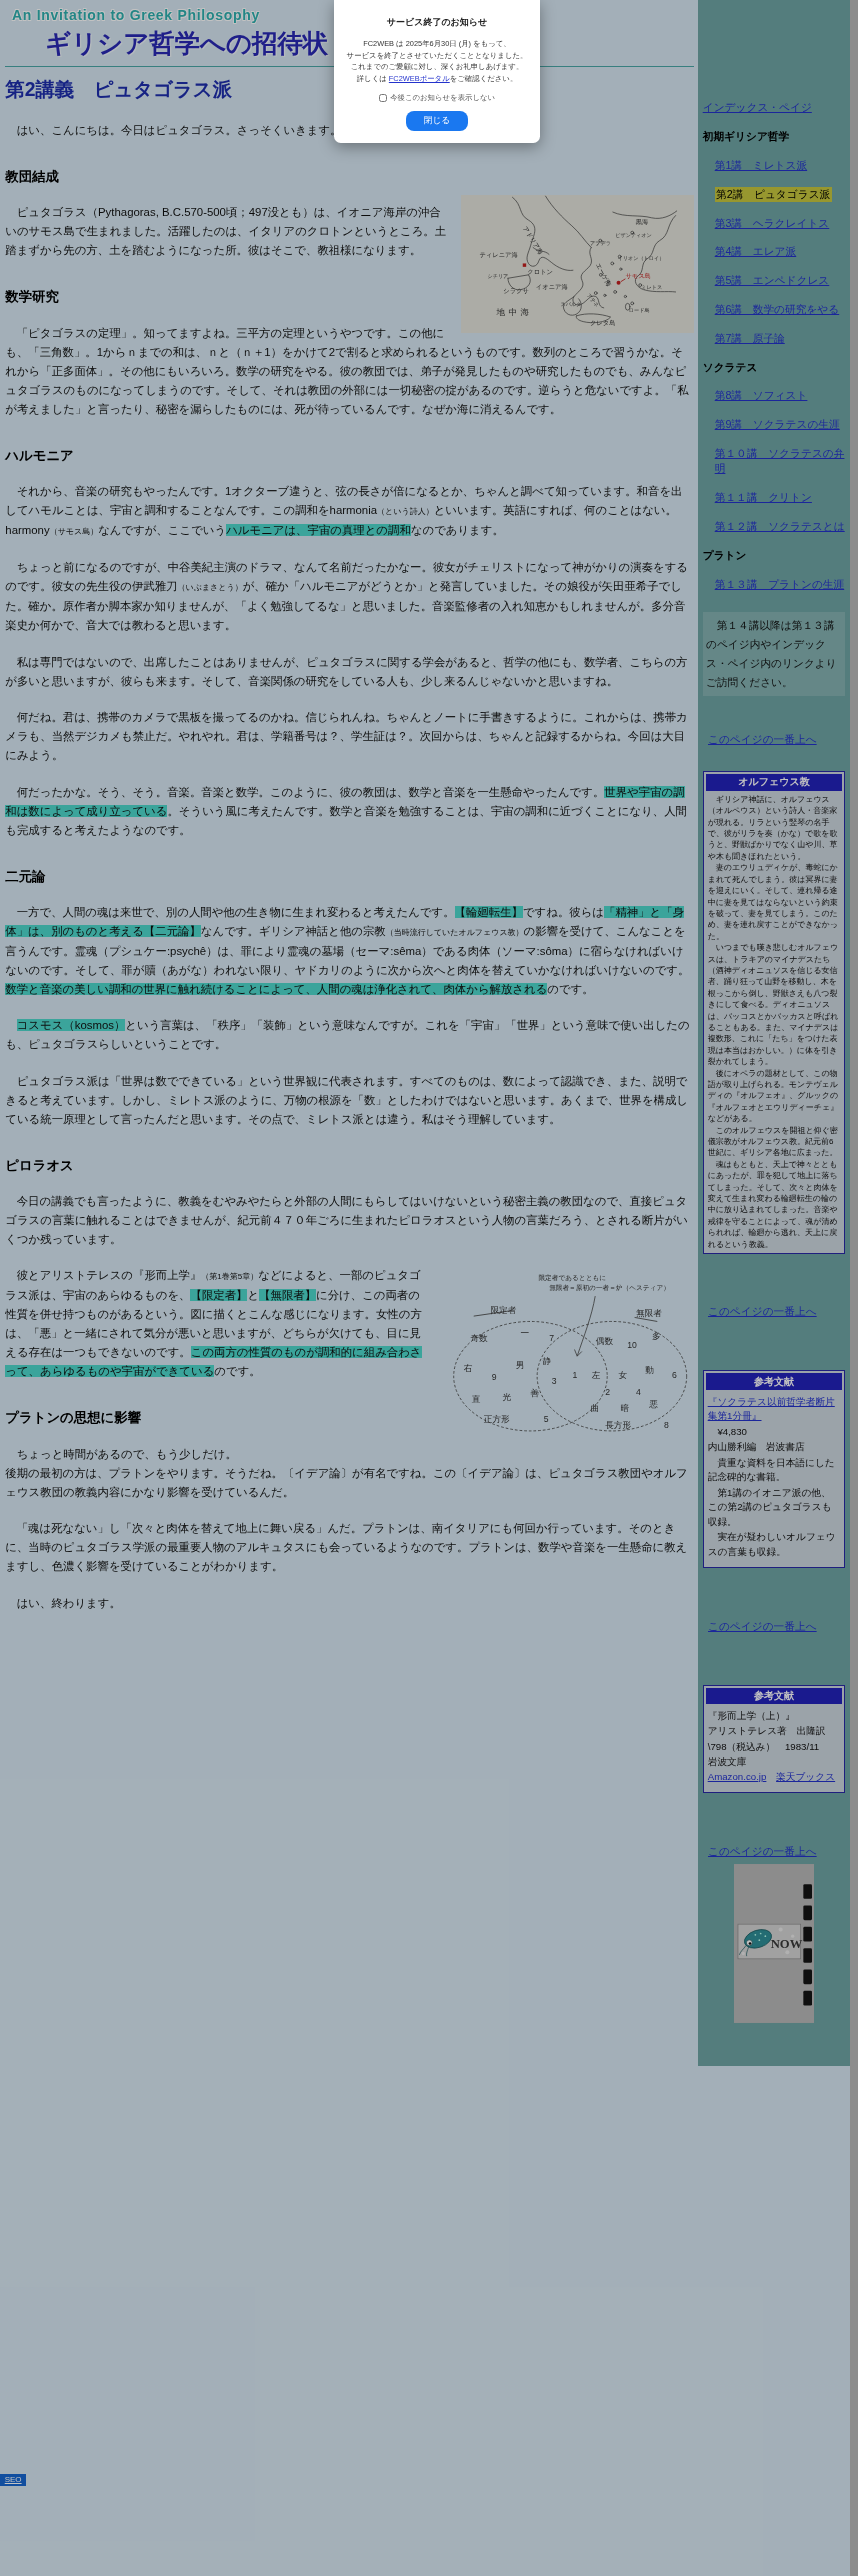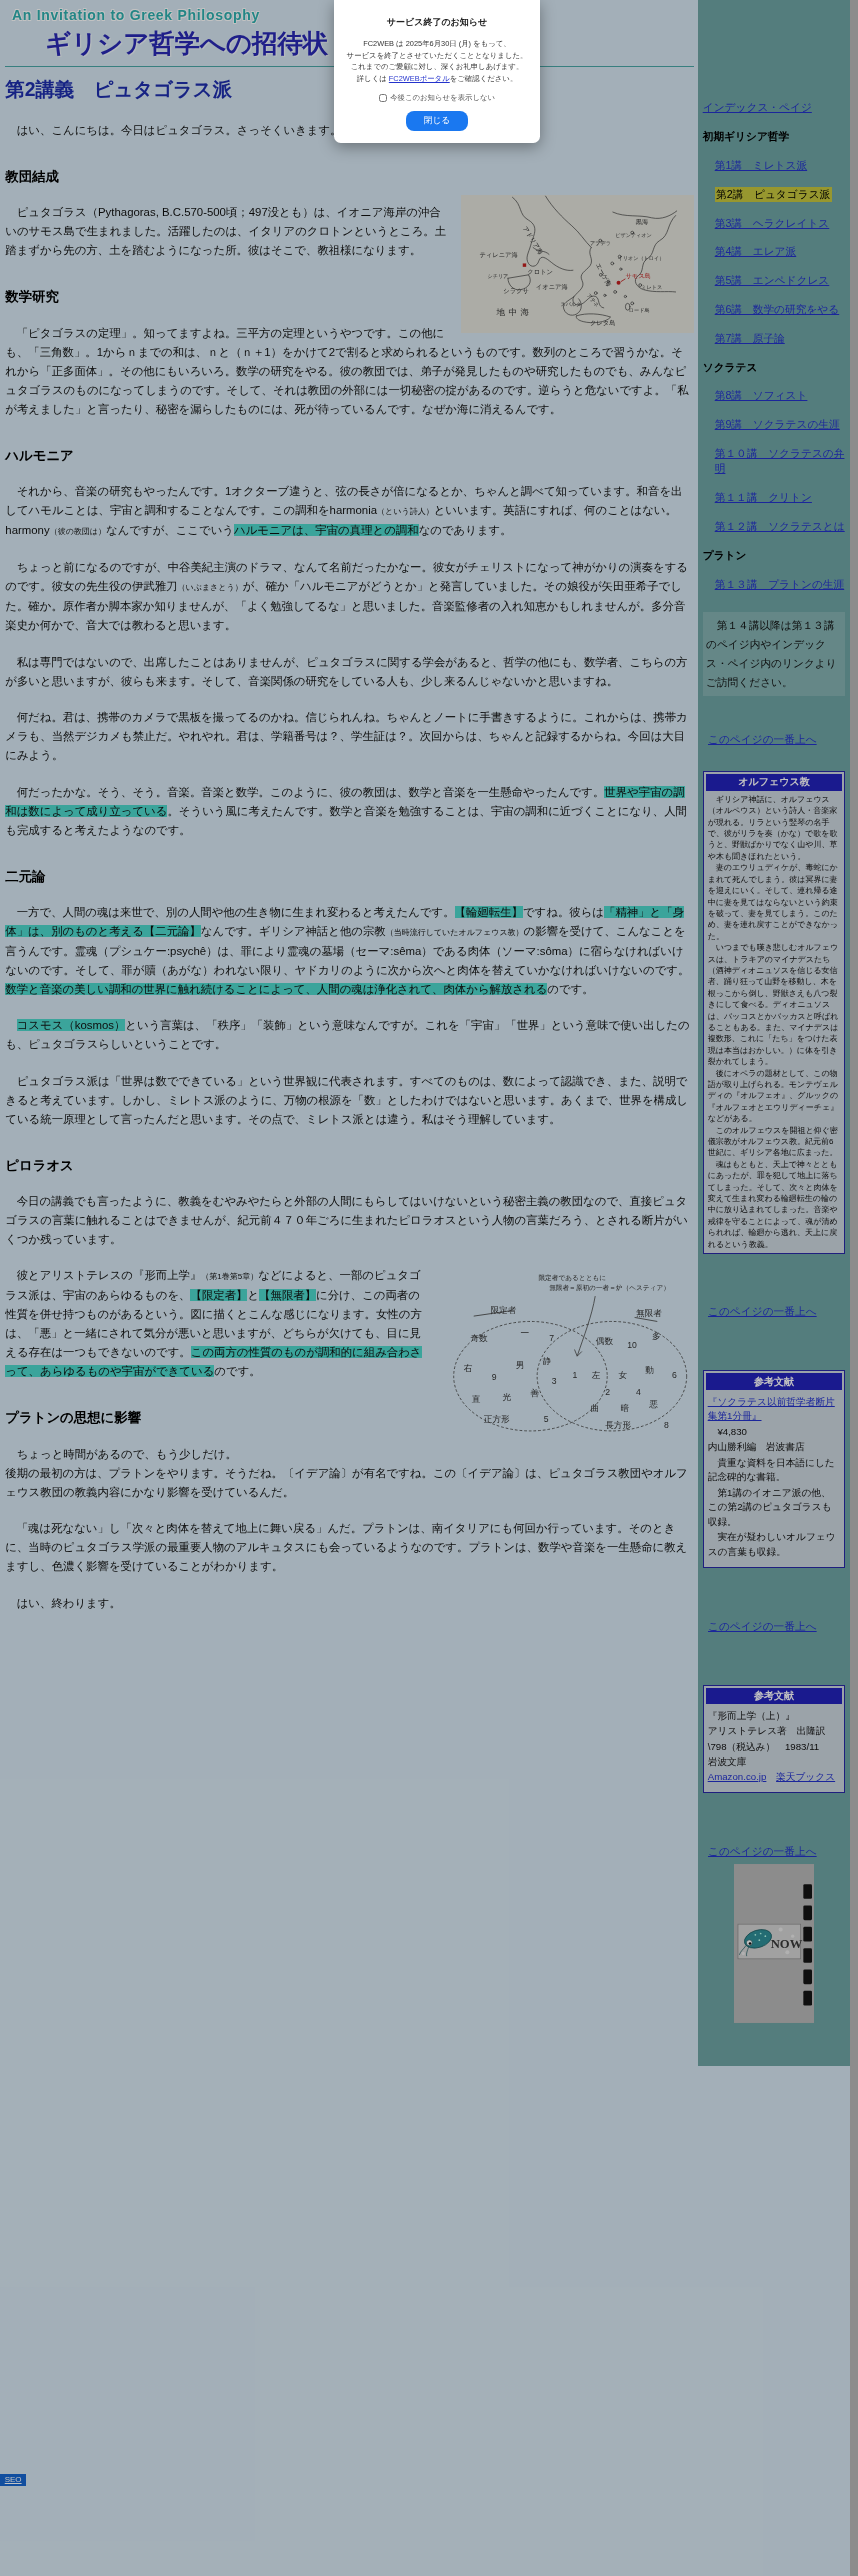--- a/index.html
+++ b/index.html
@@ -149,21 +149,21 @@
       <p><span>　ピュタゴラス（Pythagoras, B.C.570-500頃；497没とも）は、イオニア海岸の沖合いのサモス島で生まれました。活躍したのは、イタリアのクロトンというところ。土踏まずから先の方、土を踏むようになった所。彼はそこで、教祖様になります。</span></p>
     </section>
 
     <section>
       <h3>数学研究</h3>
       <p><span>　「ピタゴラスの定理」。知ってますよね。三平方の定理というやつです。この他にも、「三角数」。1からｎまでの和は、ｎと（ｎ＋1）をかけて2で割ると求められるというものです。数列のところで習うかな。それから「正多面体」。その他にもいろいろ。数学の研究をやる。彼の教団では、弟子が発見したものや研究したものでも、みんなピュタゴラスのものになってしまうのです。そして、それは教団の外部には一切秘密の掟があるのです。逆らうと危ないですよ。「私が考えました」と言ったり、秘密を漏らしたものには、死が待っているんです。なぜか海に消えるんです。</span></p>
     </section>
 
     <section>
       <h3>ハルモニア</h3>
-      <p><span>　それから、音楽の研究もやったんです。1オクターブ違うと、弦の長さが倍になるとか、ちゃんと調べて知っています。和音を出してハモルことは、宇宙と調和することなんです。この調和をharmonia</span><span class="sm">（という詩人）</span><span>といいます。英語にすれば、何のことはない。harmony</span><span class="sm">（彼の教団は）</span><span>なんですが、ここでいう</span><span class="hl">ハルモニアは、宇宙の真理との調和</span><span>なのであります。</span></p>
+      <p><span>　それから、音楽の研究もやったんです。1オクターブ違うと、弦の長さが倍になるとか、ちゃんと調べて知っています。和音を出してハモルことは、宇宙と調和することなんです。この調和をharmonia</span><span class="sm">（という詩人）</span><span>といいます。英語にすれば、何のことはない。harmony</span><span class="sm">（サモス島）</span><span>なんですが、ここでいう</span><span class="hl">ハルモニアは、宇宙の真理との調和</span><span>なのであります。</span></p>
       <p><span>　ちょっと前になるのですが、中谷美紀主演のドラマ、なんて名前だったかなー。彼女がチェリストになって神がかりの演奏をするのです。彼女の先生役の伊武雅刀</span><span class="sm">（いぶまさとう）</span><span>が、確か「ハルモニアがどうとか」と発言していました。その娘役が矢田亜希子でした。確か。原作者か脚本家か知りませんが、「よく勉強してるな」と思いました。音楽監修者の入れ知恵かもしれませんが。多分音楽史か何かで、音大では教わると思います。</span></p>
       <p><span>　私は専門ではないので、出席したことはありませんが、ピュタゴラスに関する学会があると、哲学の他にも、数学者、こちらの方が多いと思いますが、彼らも来ます。そして、音楽関係の研究をしている人も、少し来るんじゃないかと思いますね。</span></p>
       <p><span>　何だね。君は、携帯のカメラで黒板を撮ってるのかね。信じられんね。ちゃんとノートに手書きするように。これからは、携帯カメラも、当然デジカメも禁止だ。やれやれ。君は、学籍番号は？、学生証は？。次回からは、ちゃんと記録するからね。今回は大目にみよう。</span></p>
       <p><span>　何だったかな。そう、そう。音楽。音楽と数学。このように、彼の教団は、数学と音楽を一生懸命やったんです。</span><span class="hl">世界や宇宙の調和は数によって成り立っている</span><span>。そういう風に考えたんです。数学と音楽を勉強することは、宇宙の調和に近づくことになり、人間も完成すると考えたようなのです。</span></p>
     </section>
 
     <section>
       <h3>二元論</h3>
       <p><span>　一方で、人間の魂は来世で、別の人間や他の生き物に生まれ変わると考えたんです。</span><span class="hl">【輪廻転生】</span><span>ですね。彼らは</span><span class="hl">「精神」と「身体」は、別のものと考える【二元論】</span><span>なんです。ギリシア神話と他の宗教</span><span class="sm">（当時流行していたオルフェウス教）</span><span>の影響を受けて、こんなことを言うんです。霊魂（プシュケー:psychê）は、罪により霊魂の墓場（セーマ:sêma）である肉体（ソーマ:sôma）に宿らなければいけないのです。そして、罪が贖（あがな）われない限り、ヤドカリのように次から次へと肉体を替えていかなければいけないのです。</span><span class="hl">数学と音楽の美しい調和の世界に触れ続けることによって、人間の魂は浄化されて、肉体から解放される</span><span>のです。</span></p>
       <p><span>　</span><span class="hl">コスモス（kosmos）</span><span>という言葉は、「秩序」「装飾」という意味なんですが。これを「宇宙」「世界」という意味で使い出したのも、ピュタゴラスらしいということです。</span></p>

